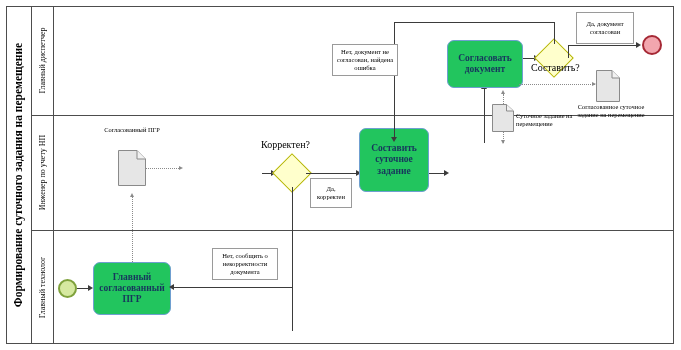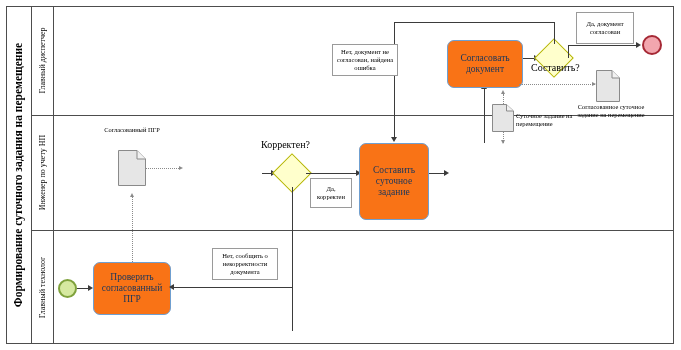--- a/index.html
+++ b/index.html
@@ -44,30 +44,31 @@
     font-size:8px;
     color:#000;
   }
   .lane-sep{
     position:absolute;
     height:0;border-top:1px solid #4d4d4d;
   }
   
   .task{
     position:absolute;
-    background:#f97316;
+    background:#22c55e;
     border:1px solid #6f9fd0;
     border-radius:7px;
     box-sizing:border-box;
     display:flex;align-items:center;justify-content:center;
     text-align:center;
     font-size:9.5px;
     line-height:1.18;
     color:#17365d;
     padding:2px 0;
+    font-weight:bold;
   }
   
   .gateway{
     position:absolute;
     background:#ffffcc;
     border:1px solid #b3b300;
     box-sizing:border-box;
     transform:rotate(45deg);
   }
   .gw-label{
@@ -146,21 +147,21 @@
 
   <div class="lane-sep" style="left:32px;top:115px;width:642px;"></div>
   <div class="lane-sep" style="left:32px;top:230px;width:642px;"></div>
 
   <div class="event start-event" style="left:58px;top:279px;width:19px;height:19px;"></div>
 
   <div class="line h" style="left:77px;top:288px;width:13px;"></div>
   <div class="arrow ar-right" style="left:88px;top:285px;"></div>
 
   <div class="task" style="left:93px;top:262px;width:78px;height:53px;">
-    <span>Проверить согласованный ПГР</span>
+    <span>Главный согласованный ПГР</span>
   </div>
 
   <div class="dline dv" style="left:132px;top:196px;height:66px;"></div>
   <div class="arrow ar-up-d" style="left:129.5px;top:193px;"></div>
 
   <div class="doclabel" style="left:86px;top:126px;width:92px;">Согласованный ПГР</div>
   <div class="docobj" style="left:118px;top:150px;">
     <svg width="28" height="36" viewBox="0 0 28 36">
       <path d="M0.5,0.5 H19 L27.5,9 V35.5 H0.5 Z" fill="#e6e6e6" stroke="#8a8a8a" stroke-width="1"></path>
       <path d="M19,0.5 V9 H27.5" fill="#f2f2f2" stroke="#8a8a8a" stroke-width="1"></path>
@@ -185,21 +186,21 @@
   </div>
 
   <div class="line v" style="left:292px;top:187px;height:144px;"></div>
   <div class="line h" style="left:172px;top:287px;width:120px;"></div>
   <div class="arrow ar-left" style="left:169px;top:284px;"></div>
 
   <div class="note" style="left:212px;top:248px;width:66px;height:32px;">
     <span>Нет, сообщить о некорректности документа</span>
   </div>
 
-  <div class="task" style="left:359px;top:143px;width:70px;height:77px;justify-content:flex-end;">
+  <div class="task" style="left:359px;top:128px;width:70px;height:64px;justify-content:flex-end;">
     <span>Составить суточное задание</span>
   </div>
 
   <div class="line h" style="left:429px;top:173px;width:18px;"></div>
   <div class="arrow ar-right" style="left:444px;top:170px;"></div>
 
 
   <div class="line v" style="left:484px;top:88px;height:55px;"></div>
   <div class="arrow ar-up" style="left:481px;top:84px;"></div>
 

